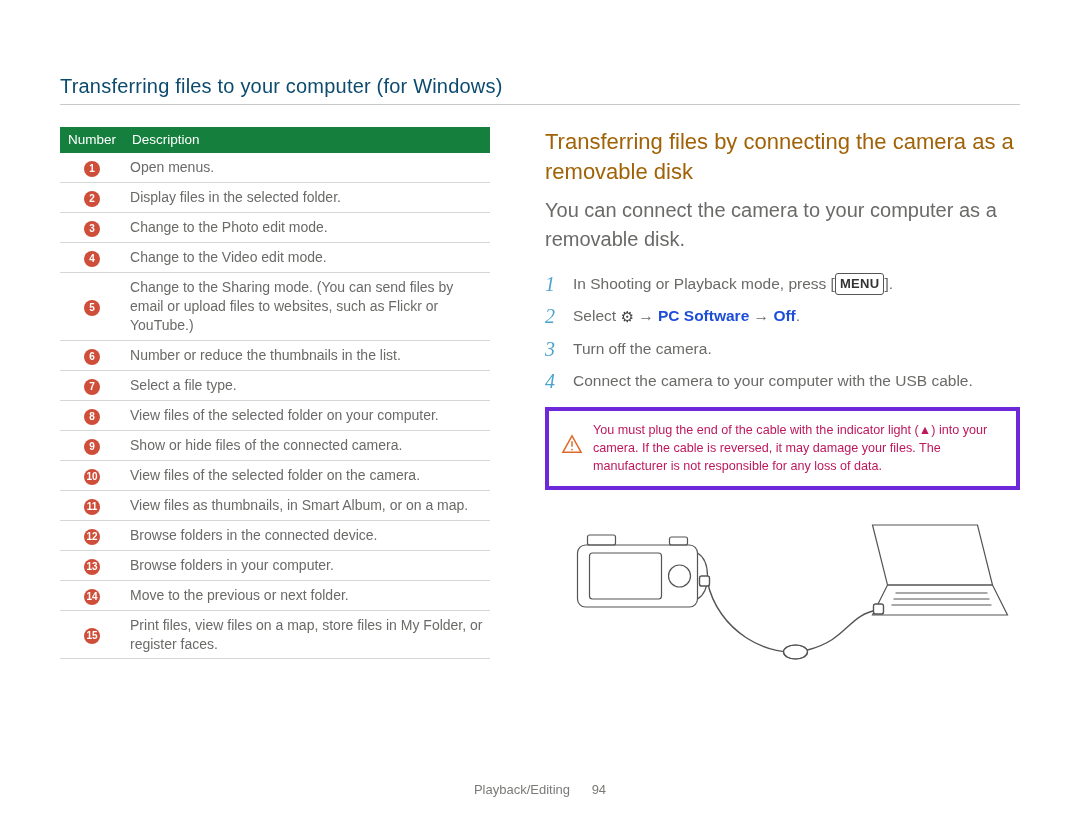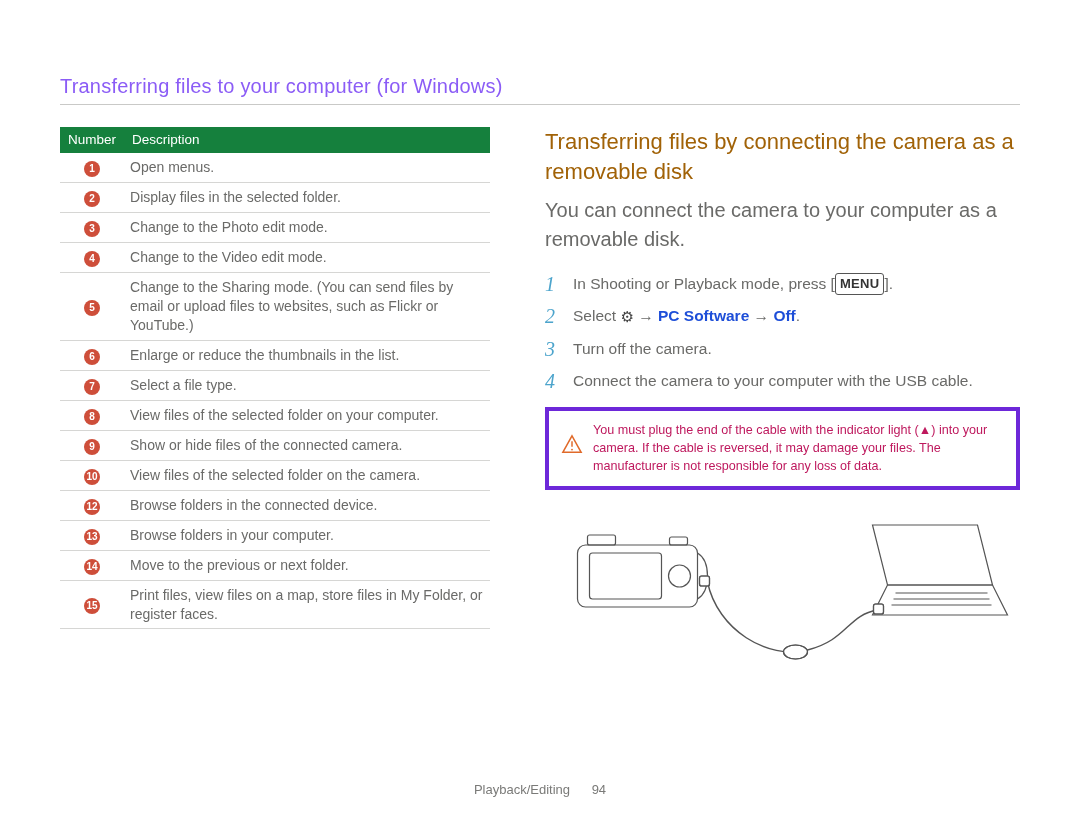--- a/index.html
+++ b/index.html
@@ -11,21 +11,21 @@
     color: #5a5a5a;
     background: #fff;
     position: relative;
   }
   .page {
     padding: 75px 60px 0 60px;
   }
   .page-head {
     font-size: 20px;
     font-weight: 300;
-    color: #8b5cf6;
+    color: #0c4a6e;
     letter-spacing: 0.2px;
     padding-bottom: 6px;
     border-bottom: 1px solid #c9c9c7;
     margin-bottom: 22px;
   }
   .columns {
     display: flex;
     gap: 55px;
   }
   .left-col { width: 430px; flex: 0 0 auto; }
@@ -194,37 +194,41 @@
           <tr>
               <td class="num-cell"><span class="circ-num">4</span></td>
               <td>Change to the Video edit mode.</td>
             </tr>
           <tr>
               <td class="num-cell"><span class="circ-num">5</span></td>
               <td>Change to the Sharing mode. (You can send files by email or upload files to websites, such as Flickr or YouTube.)</td>
             </tr>
           <tr>
               <td class="num-cell"><span class="circ-num">6</span></td>
-              <td>Enlarge or reduce the thumbnails in the list.</td>
+              <td>Number or reduce the thumbnails in the list.</td>
             </tr>
           <tr>
               <td class="num-cell"><span class="circ-num">7</span></td>
               <td>Select a file type.</td>
             </tr>
           <tr>
               <td class="num-cell"><span class="circ-num">8</span></td>
               <td>View files of the selected folder on your computer.</td>
             </tr>
           <tr>
               <td class="num-cell"><span class="circ-num">9</span></td>
               <td>Show or hide files of the connected camera.</td>
             </tr>
           <tr>
               <td class="num-cell"><span class="circ-num">10</span></td>
               <td>View files of the selected folder on the camera.</td>
+            </tr>
+          <tr>
+              <td class="num-cell"><span class="circ-num">11</span></td>
+              <td>View files as thumbnails, in Smart Album, or on a map.</td>
             </tr>
           <tr>
               <td class="num-cell"><span class="circ-num">12</span></td>
               <td>Browse folders in the connected device.</td>
             </tr>
           <tr>
               <td class="num-cell"><span class="circ-num">13</span></td>
               <td>Browse folders in your computer.</td>
             </tr>
           <tr>

